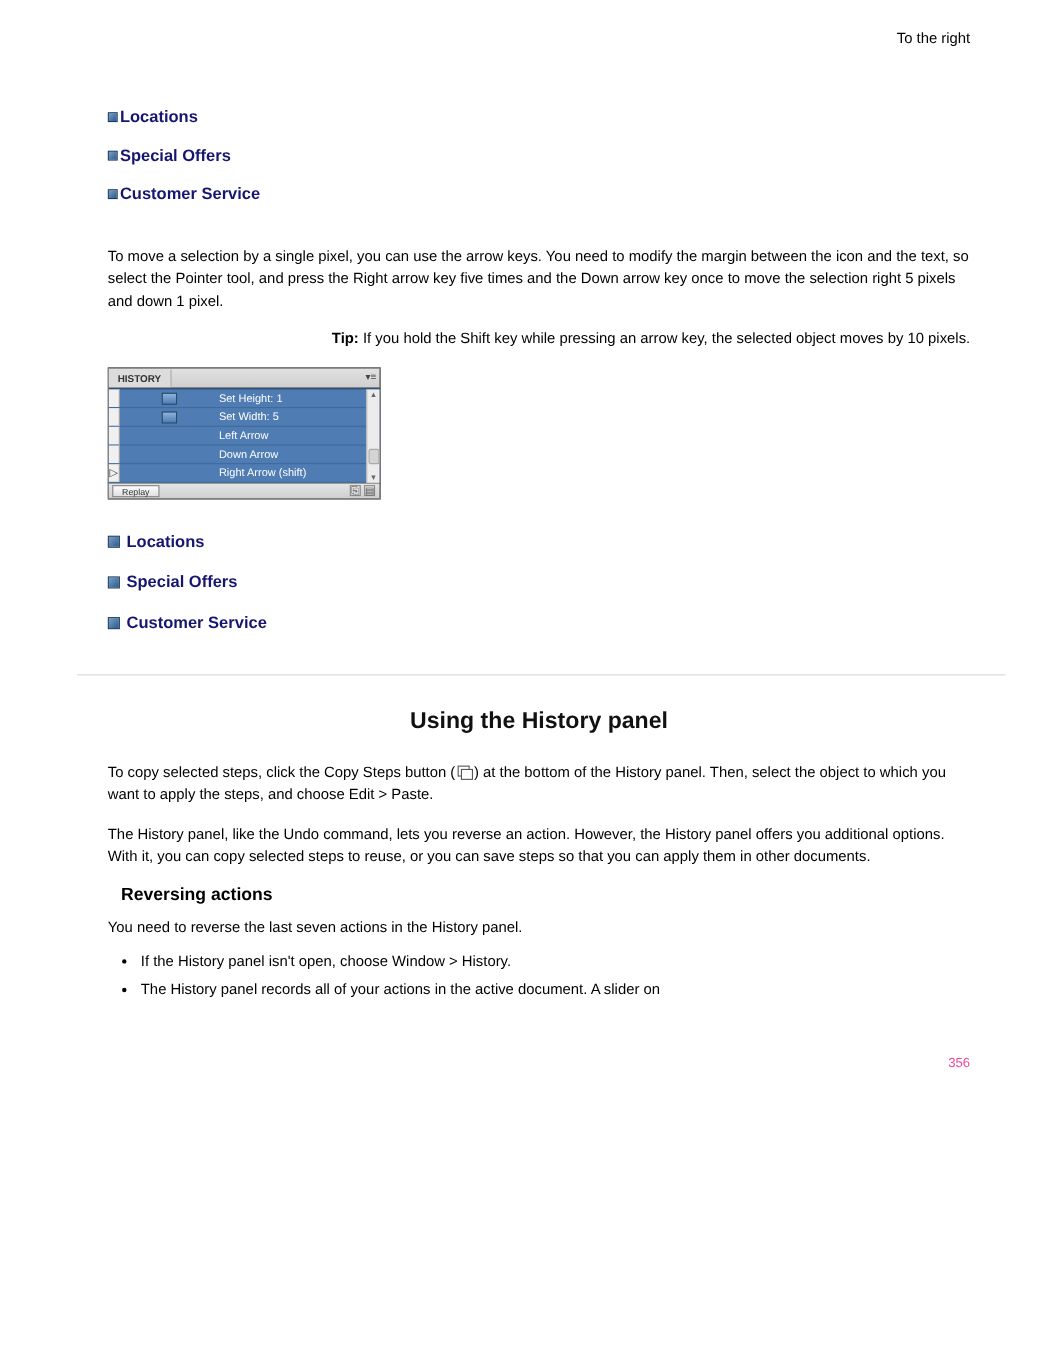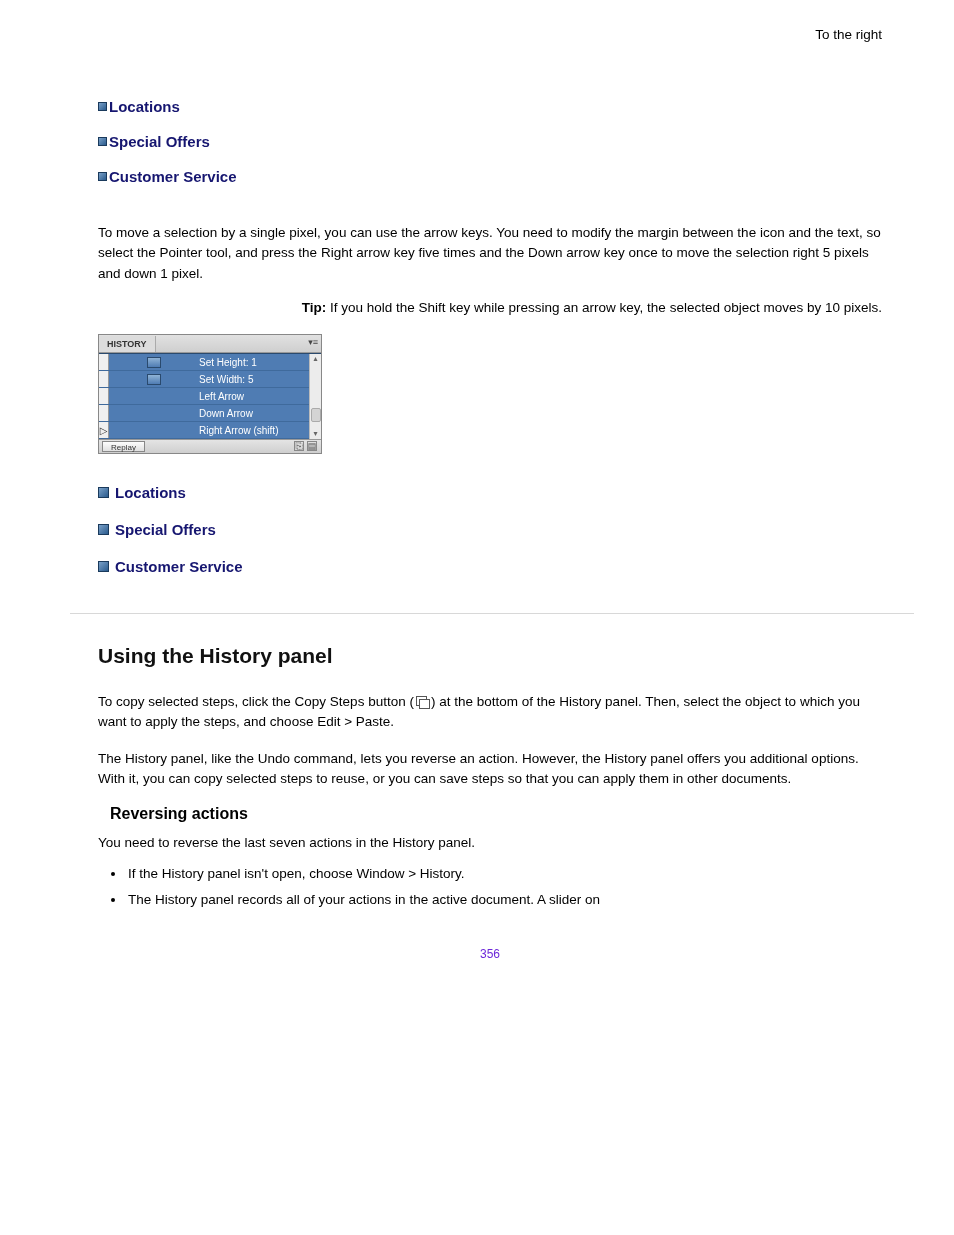--- a/index.html
+++ b/index.html
@@ -38,21 +38,21 @@
     line-height: 1.5;
     margin: 10px 0 16px 0;
   }
   .body-text.after-first { margin-top: 14px; }
 
   .tip-label { font-weight: bold; }
   .tip { margin-top: -2px; text-align: right; }
 
   
   .panel {
-    width: 224px;
+    width: 248px;
     border: 1px solid #888;
     background: #000000;
     font-family: Arial, sans-serif;
     margin: 2px 0 30px 0;
   }
   .panel-tabs {
     display: flex;
     align-items: center;
     height: 18px;
     background: linear-gradient(#e1e1e1, #cfcfcf);
@@ -185,20 +185,21 @@
     border-top: 1px solid #d8d8d8;
     margin: 28px 0 30px -28px;
     width: calc(100% + 60px);
   }
 
   h2.section-heading {
     font-size: 21px;
     font-weight: 600;
     color: #111;
     margin: 0 0 24px 0;
+    text-align: center;
   }
   h3.sub-heading {
     font-size: 16px;
     font-weight: 700;
     margin: 4px 0 10px 12px;
   }
   .inline-icon {
     display: inline-block;
     width: 13px;
     height: 12px;
@@ -219,24 +220,24 @@
 
   ul.doc-list {
     margin: 6px 0 14px 0;
     padding-left: 28px;
     font-size: 13.5px;
     line-height: 1.9;
   }
   ul.doc-list li { padding-left: 2px; }
 
   .page-num {
-    text-align: center;
+    text-align: right;
     font-size: 12px;
-    color: #6d28d9;
-    margin-top: 34px;
+    color: #ec4899;
+    margin-top: 46px;
   }
 </style>
 </head>
 <body>
 
 <div class="page">
 
   <div style="text-align:right; font-size:13.5px; margin:-38px 0 56px 0;">To the right</div>
 
   <div class="nav-group">

